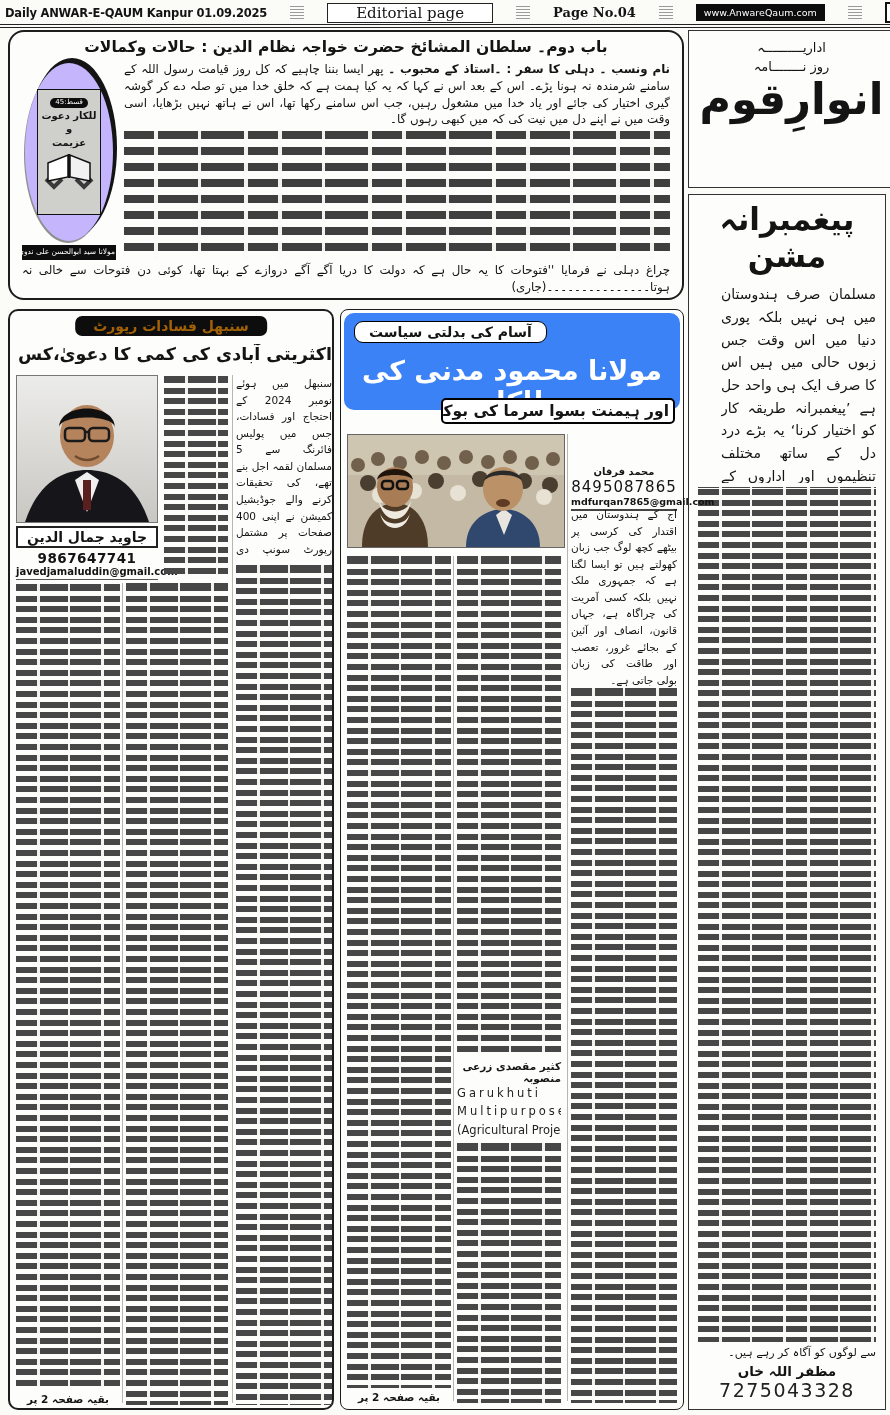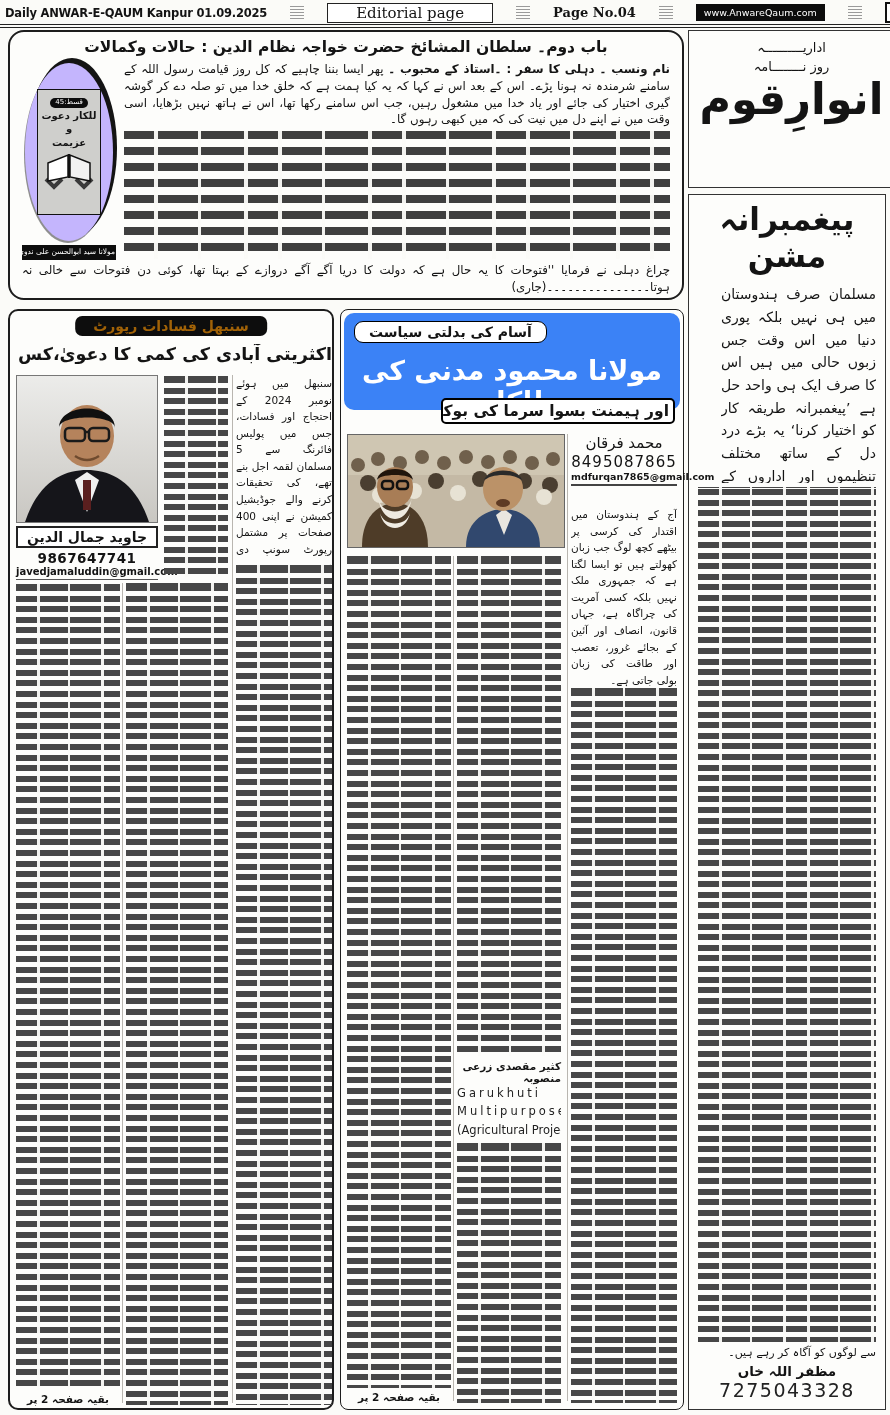--- a/index.html
+++ b/index.html
@@ -72,21 +72,21 @@
   .fill { flex:1; }
 
   
   .ctr-art { position:absolute; left:340px; top:309px; width:344px; height:1101px; border:1.5px solid #1d1d1d; border-radius:8px; background:#fdfdfb; }
   .ctr-black { position:absolute; left:3px; top:3px; width:336px; height:97px; background:#3b82f6; border-radius:10px; }
   .ctr-kicker { position:absolute; top:8px; left:10px; background:#fff; border:1.5px solid #000; border-radius:9px; padding:2px 14px; font-weight:bold; font-size:14px; direction:rtl; white-space:nowrap; }
   .ctr-headline { position:absolute; top:42px; left:0; width:100%; text-align:center; color:#fff; font-weight:bold; font-size:27px; direction:rtl; letter-spacing:-1px; }
   .ctr-subhead { position:absolute; top:88px; right:8px; width:234px; background:#fff; border:2px solid #000; border-radius:5px; text-align:center; font-weight:bold; font-size:15.5px; direction:rtl; padding:2px 4px; white-space:nowrap; overflow:hidden; }
   .ctr-photo { position:absolute; left:6px; top:124px; width:218px; height:114px; border:1px solid #666; background:#c8bfae; line-height:0; }
   .ctr-byline { position:absolute; left:230px; top:124px; width:106px; text-align:center; }
-  .by-name { font-weight:normal; font-size:15px; direction:rtl; }
+  .by-name { font-weight:bold; font-size:10px; direction:rtl;margin-top:32px; }
   .by-phone { font-size:15px; letter-spacing:1px; margin-top:1px; }
   .by-mail { font-size:9.5px; font-weight:600; border-bottom:2px solid #444; padding-bottom:2px; }
   .ca-colR { position:absolute; left:230px; top:196px; width:106px; height:897px; display:flex; flex-direction:column; }
   .ca-colR .excerpt { direction:rtl; text-align:justify; font-size:10.5px; line-height:1.58; overflow:hidden; max-height:240px; }
   .ca-colM { position:absolute; left:116px; top:246px; width:104px; height:847px; display:flex; flex-direction:column; }
   .ca-colL { position:absolute; left:6px; top:246px; width:104px; height:847px; display:flex; flex-direction:column; }
   .inset { margin:4px 0; }
   .inset-lead { direction:rtl; font-size:10.5px; font-weight:600; text-align:right; }
   .inset-en { font-size:11.5px; letter-spacing:3px; color:#222; line-height:1.6; white-space:nowrap; overflow:hidden; }
 </style>

